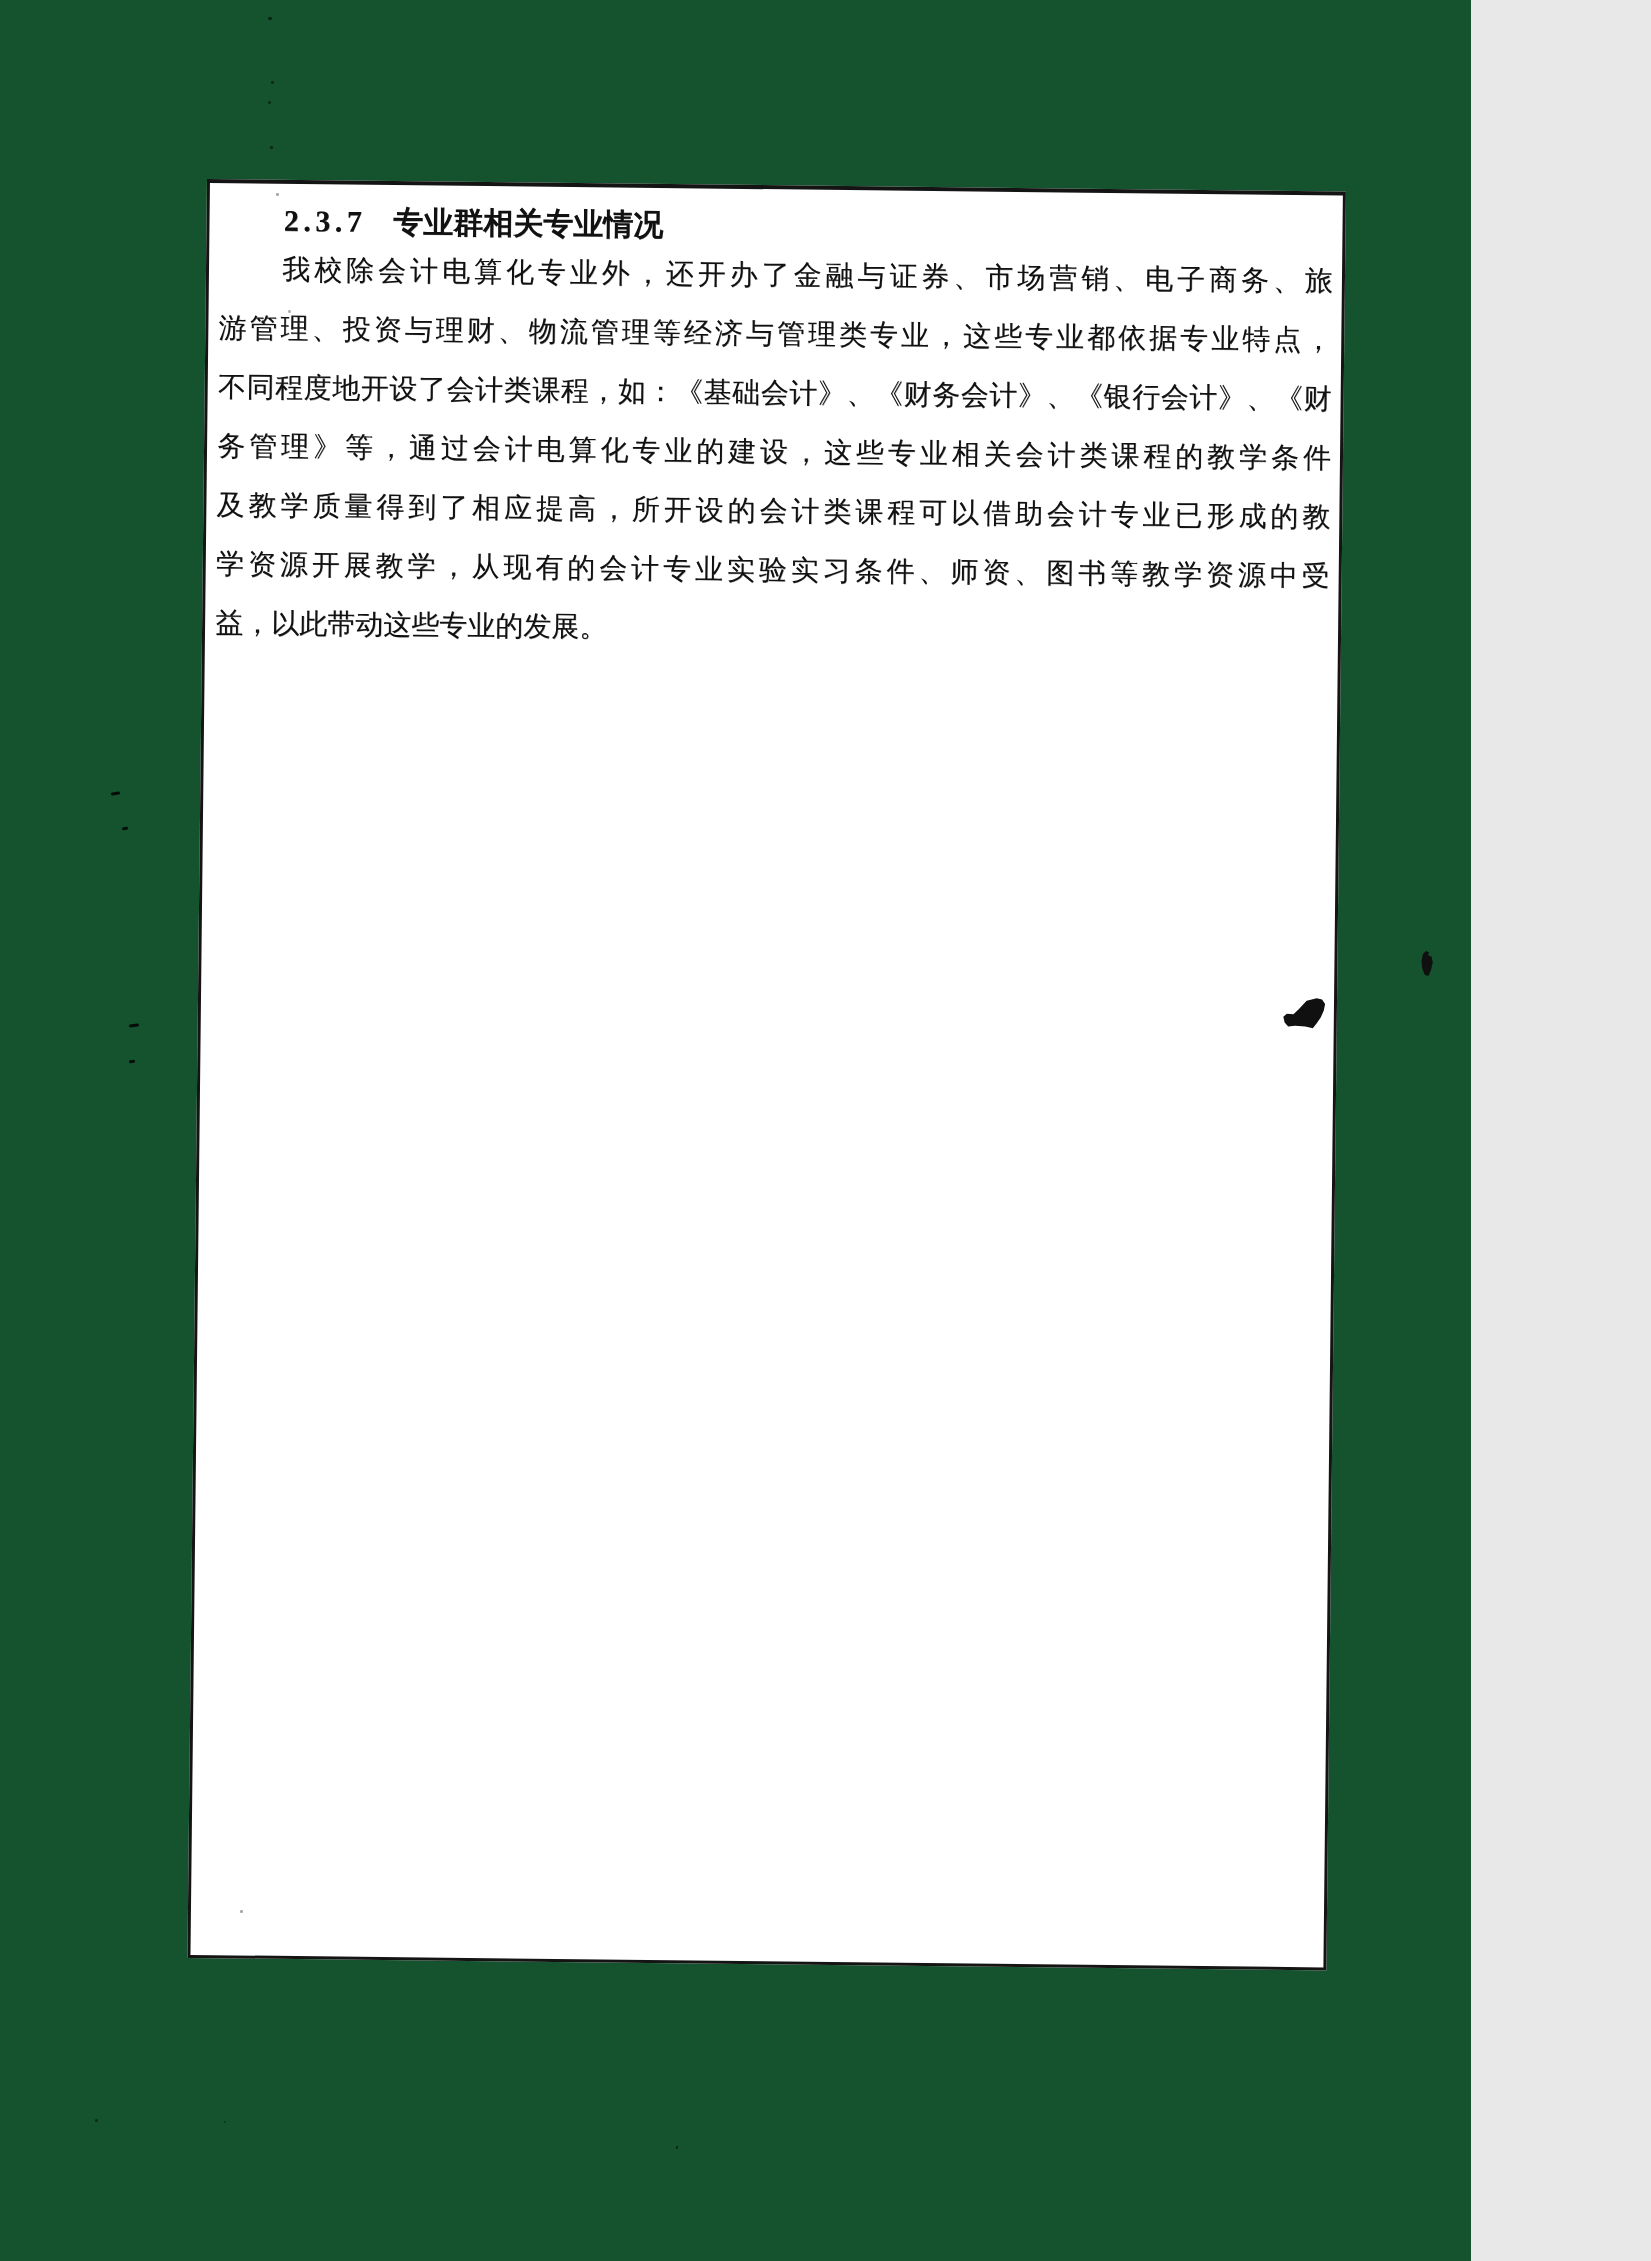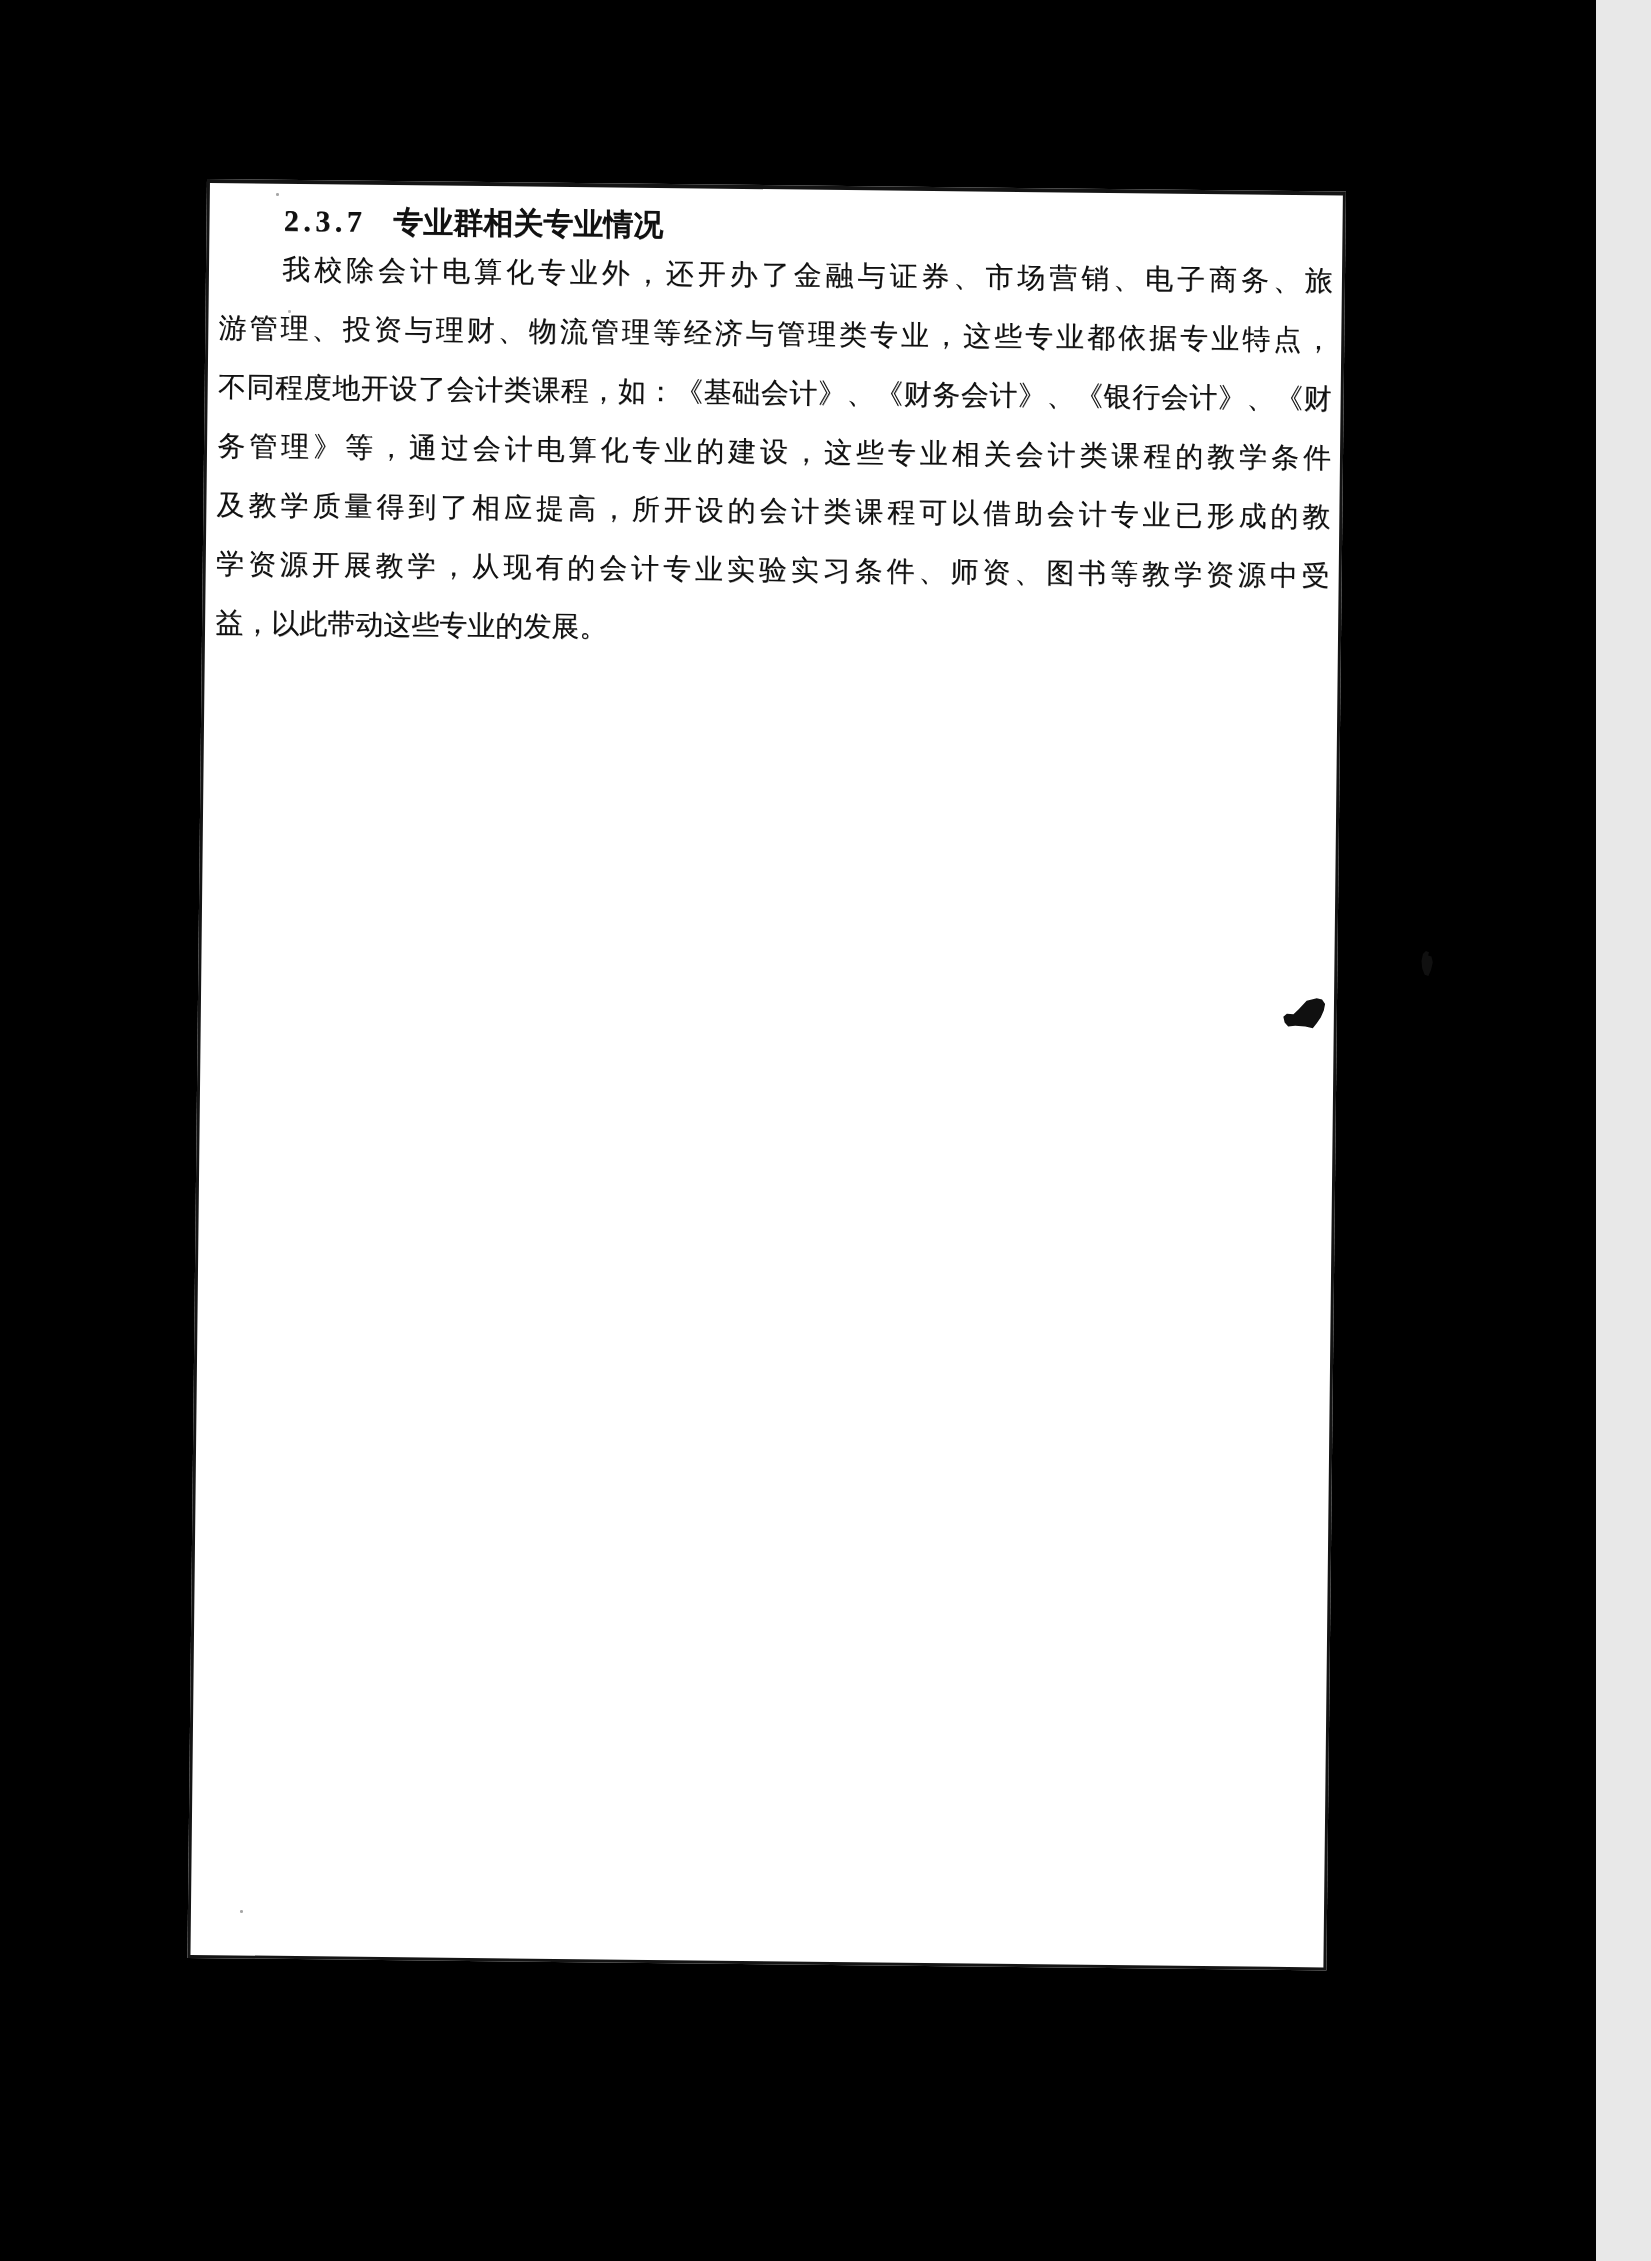--- a/index.html
+++ b/index.html
@@ -1,20 +1,20 @@
 <!DOCTYPE html>
 <html style="font-size:10.3px"><head>
 <meta charset="utf-8">
 <style>
   html, body { margin: 0; padding: 0; background: #e8e8e8; }
   .page {
     position: relative;
-    width: 1596px;
+    width: 1471px;
     height: 2261px;
-    background: #000000;
+    background: #14532d;
     overflow: hidden;
     font-family: "Liberation Serif", "DejaVu Serif", serif;
     color: #111;
   }
   
   .frame {
     position: absolute;
     left: 207px;
     top: 179px;
     width: 1139px;

